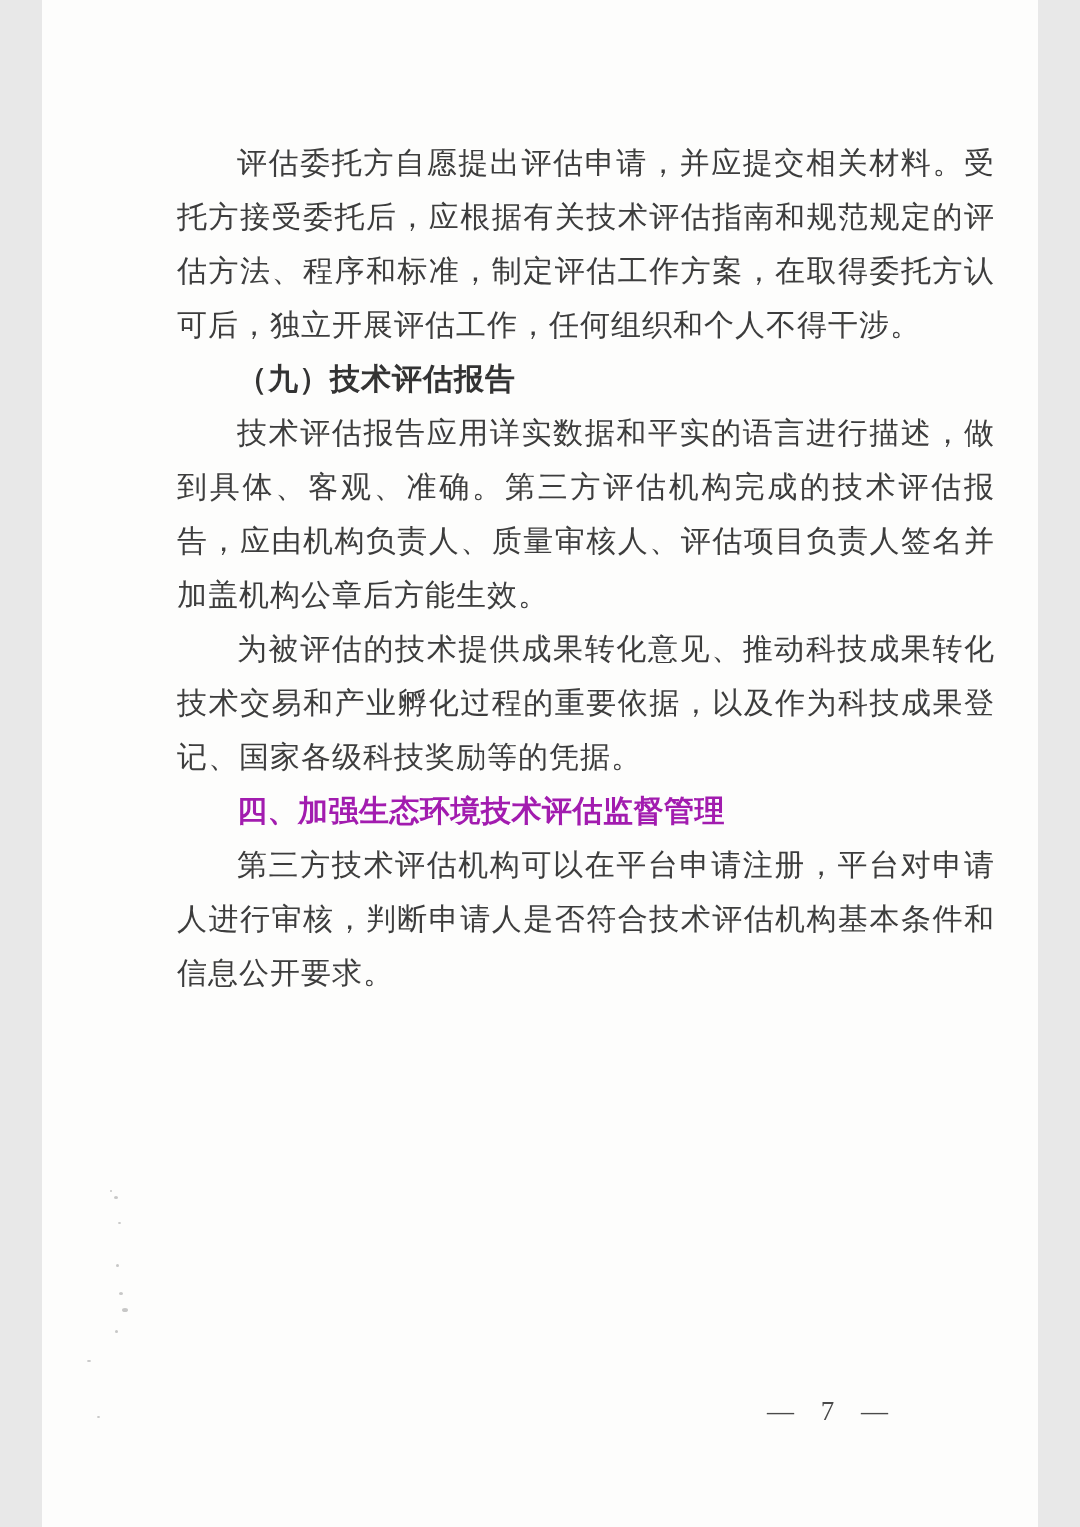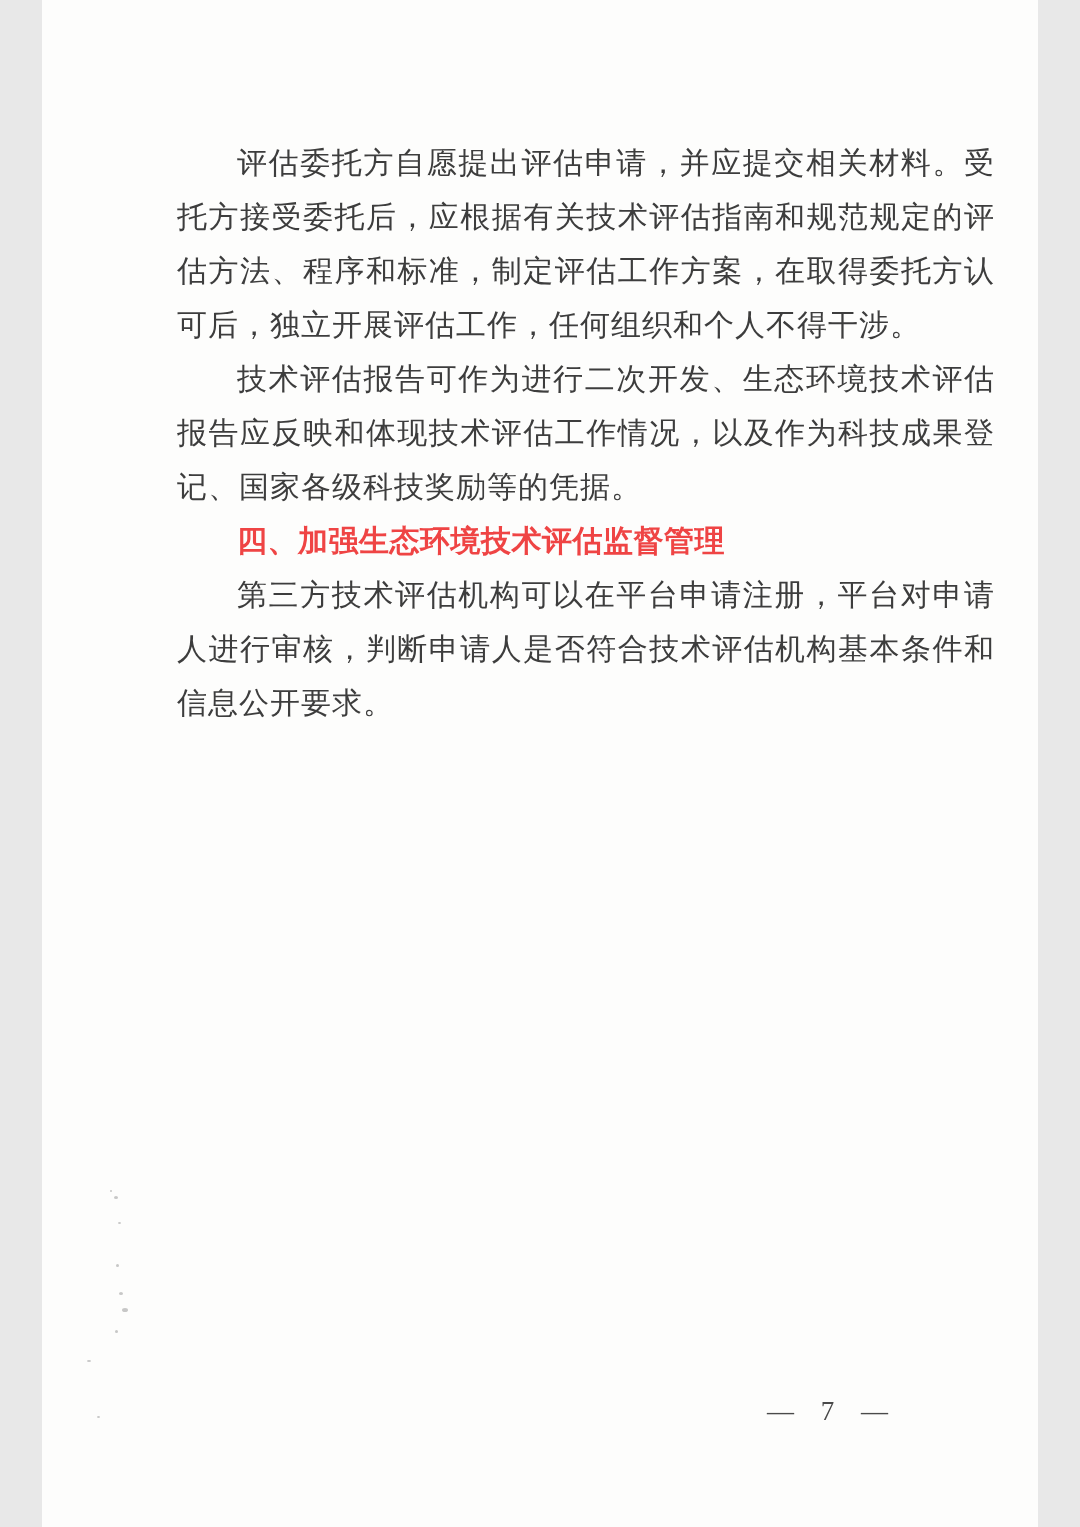--- a/index.html
+++ b/index.html
@@ -33,21 +33,21 @@
     letter-spacing: 1px;
     word-break: break-all;
   }
   .content p.h-kai {
     font-weight: bold;
     color: #333333;
   }
   .content p.h-hei {
     font-family: "Liberation Sans", "DejaVu Sans", sans-serif;
     font-weight: 800;
-    color: #ef4444;
+    color: #a21caf;
     letter-spacing: 0.5px;
   }
   .page-number {
     position: absolute;
     right: 140px;
     top: 1396px;
     font-size: 27px;
     color: #4a4a4a;
     letter-spacing: 10px;
     font-family: "Liberation Serif", "DejaVu Serif", serif;
@@ -69,21 +69,23 @@
   .speck.s8 { left: 55px;  top: 1416px; width: 3px; height: 2px; }
   .speck.s9 { left: 68px;  top: 1190px; width: 2px; height: 2px; }
 </style>
 </head>
 <body>
 
 <div class="page">
 
   <div class="content">
     <p class="body">评估委托方自愿提出评估申请，并应提交相关材料。受托方接受委托后，应根据有关技术评估指南和规范规定的评估方法、程序和标准，制定评估工作方案，在取得委托方认可后，独立开展评估工作，任何组织和个人不得干涉。</p>
-    <p class="body">技术评估报告可作为进行二次开发、生态环境技术评估报告应反映和体现技术评估工作情况，以及作为科技成果登记、国家各级科技奖励等的凭据。</p>
+    <p class="h-kai">（九）技术评估报告</p>
+    <p class="body">技术评估报告应用详实数据和平实的语言进行描述，做到具体、客观、准确。第三方评估机构完成的技术评估报告，应由机构负责人、质量审核人、评估项目负责人签名并加盖机构公章后方能生效。</p>
+    <p class="body">为被评估的技术提供成果转化意见、推动科技成果转化技术交易和产业孵化过程的重要依据，以及作为科技成果登记、国家各级科技奖励等的凭据。</p>
     <p class="h-hei">四、加强生态环境技术评估监督管理</p>
     <p class="body">第三方技术评估机构可以在平台申请注册，平台对申请人进行审核，判断申请人是否符合技术评估机构基本条件和信息公开要求。</p>
   </div>
 
   <div class="page-number">— 7 —</div>
 
   <div class="speck s1"></div>
   <div class="speck s2"></div>
   <div class="speck s3"></div>
   <div class="speck s4"></div>

